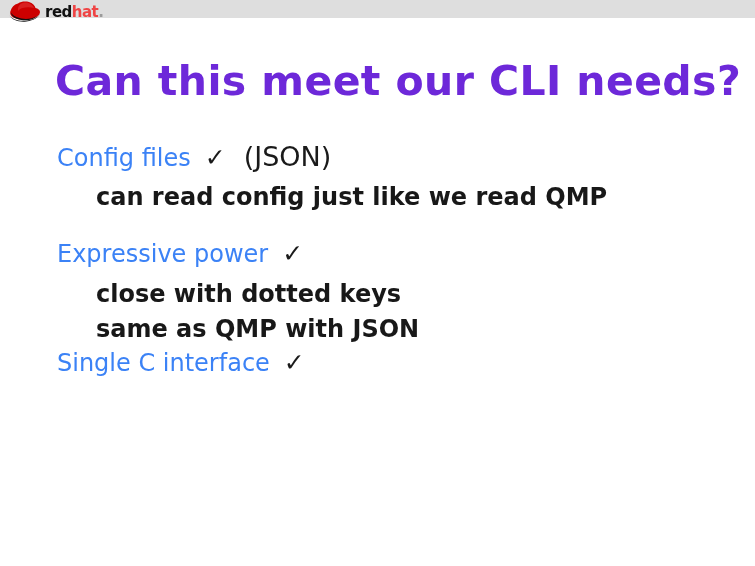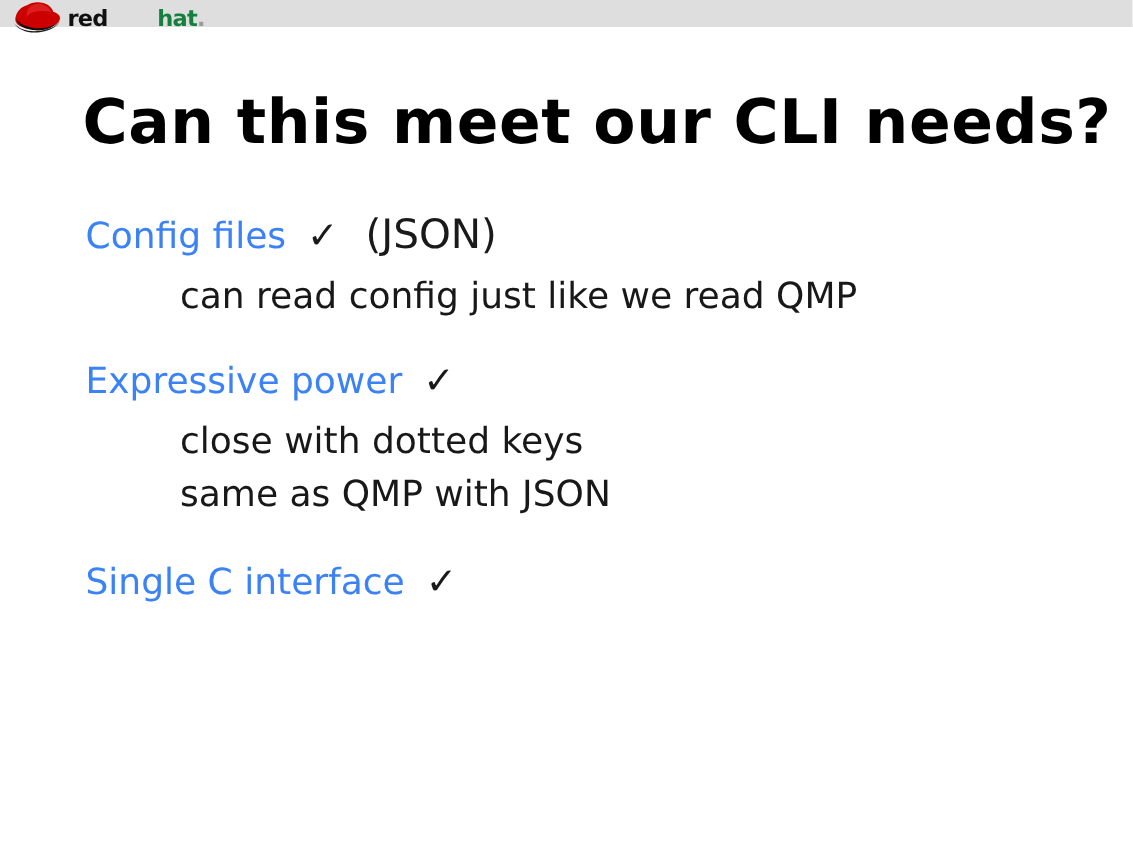--- a/index.html
+++ b/index.html
@@ -46,31 +46,31 @@
     font-family: "DejaVu Sans", "Liberation Sans", sans-serif;
     font-size: 15px;
     font-weight: bold;
     letter-spacing: -0.5px;
     line-height: 1;
     position: relative;
     top: 1px;
     white-space: nowrap;
   }
   #logo .wm-red  { color: #111111; }
-  #logo .wm-hat  { color: #15803d; margin-left: 33px; }
+  #logo .wm-hat  { color: #ef4444; }
   #logo .wm-dot  { color: #9b9b9b; }
 
   
   #slide-title {
     position: absolute;
     left: 55px;
     top: 57px;
     font-size: 41px;
     font-weight: bold;
-    color: #000000;
+    color: #6d28d9;
     letter-spacing: 0.4px;
     white-space: nowrap;
   }
 
   #content {
     position: absolute;
     left: 0;
     top: 140px;
     width: 755px;
   }
@@ -98,35 +98,35 @@
   }
   .head-note {
     font-size: 27px;
     color: #1a1a1a;
     margin-left: 18px;
     font-weight: normal;
     white-space: nowrap;
   }
 
   .sub-row {
-    padding-left: 120px;
+    padding-left: 96px;
     font-size: 24px;
     color: #181818;
-    font-weight: normal;
+    font-weight: bold;
     line-height: 1.0;
     white-space: nowrap;
   }
 
   
   .b1 .head-row { margin-top: 3px; }
   .b1 .sub-row  { margin-top: 15px; }
   .b2 .head-row { margin-top: 32px; }
   .b2 .sub-row  { margin-top: 16px; }
   .b2 .sub-row + .sub-row { margin-top: 11px; }
-  .b3 .head-row { margin-top: 34px; }
+  .b3 .head-row { margin-top: 9px; }
   .b3 .sub-row  { margin-top: 16px; }
 </style>
 </head>
 <body>
 
 <div id="top-band"></div>
 
 <div id="logo">
   <span class="hat-mark">
     <svg viewBox="0 0 68 44" width="34" height="22" aria-hidden="true">

